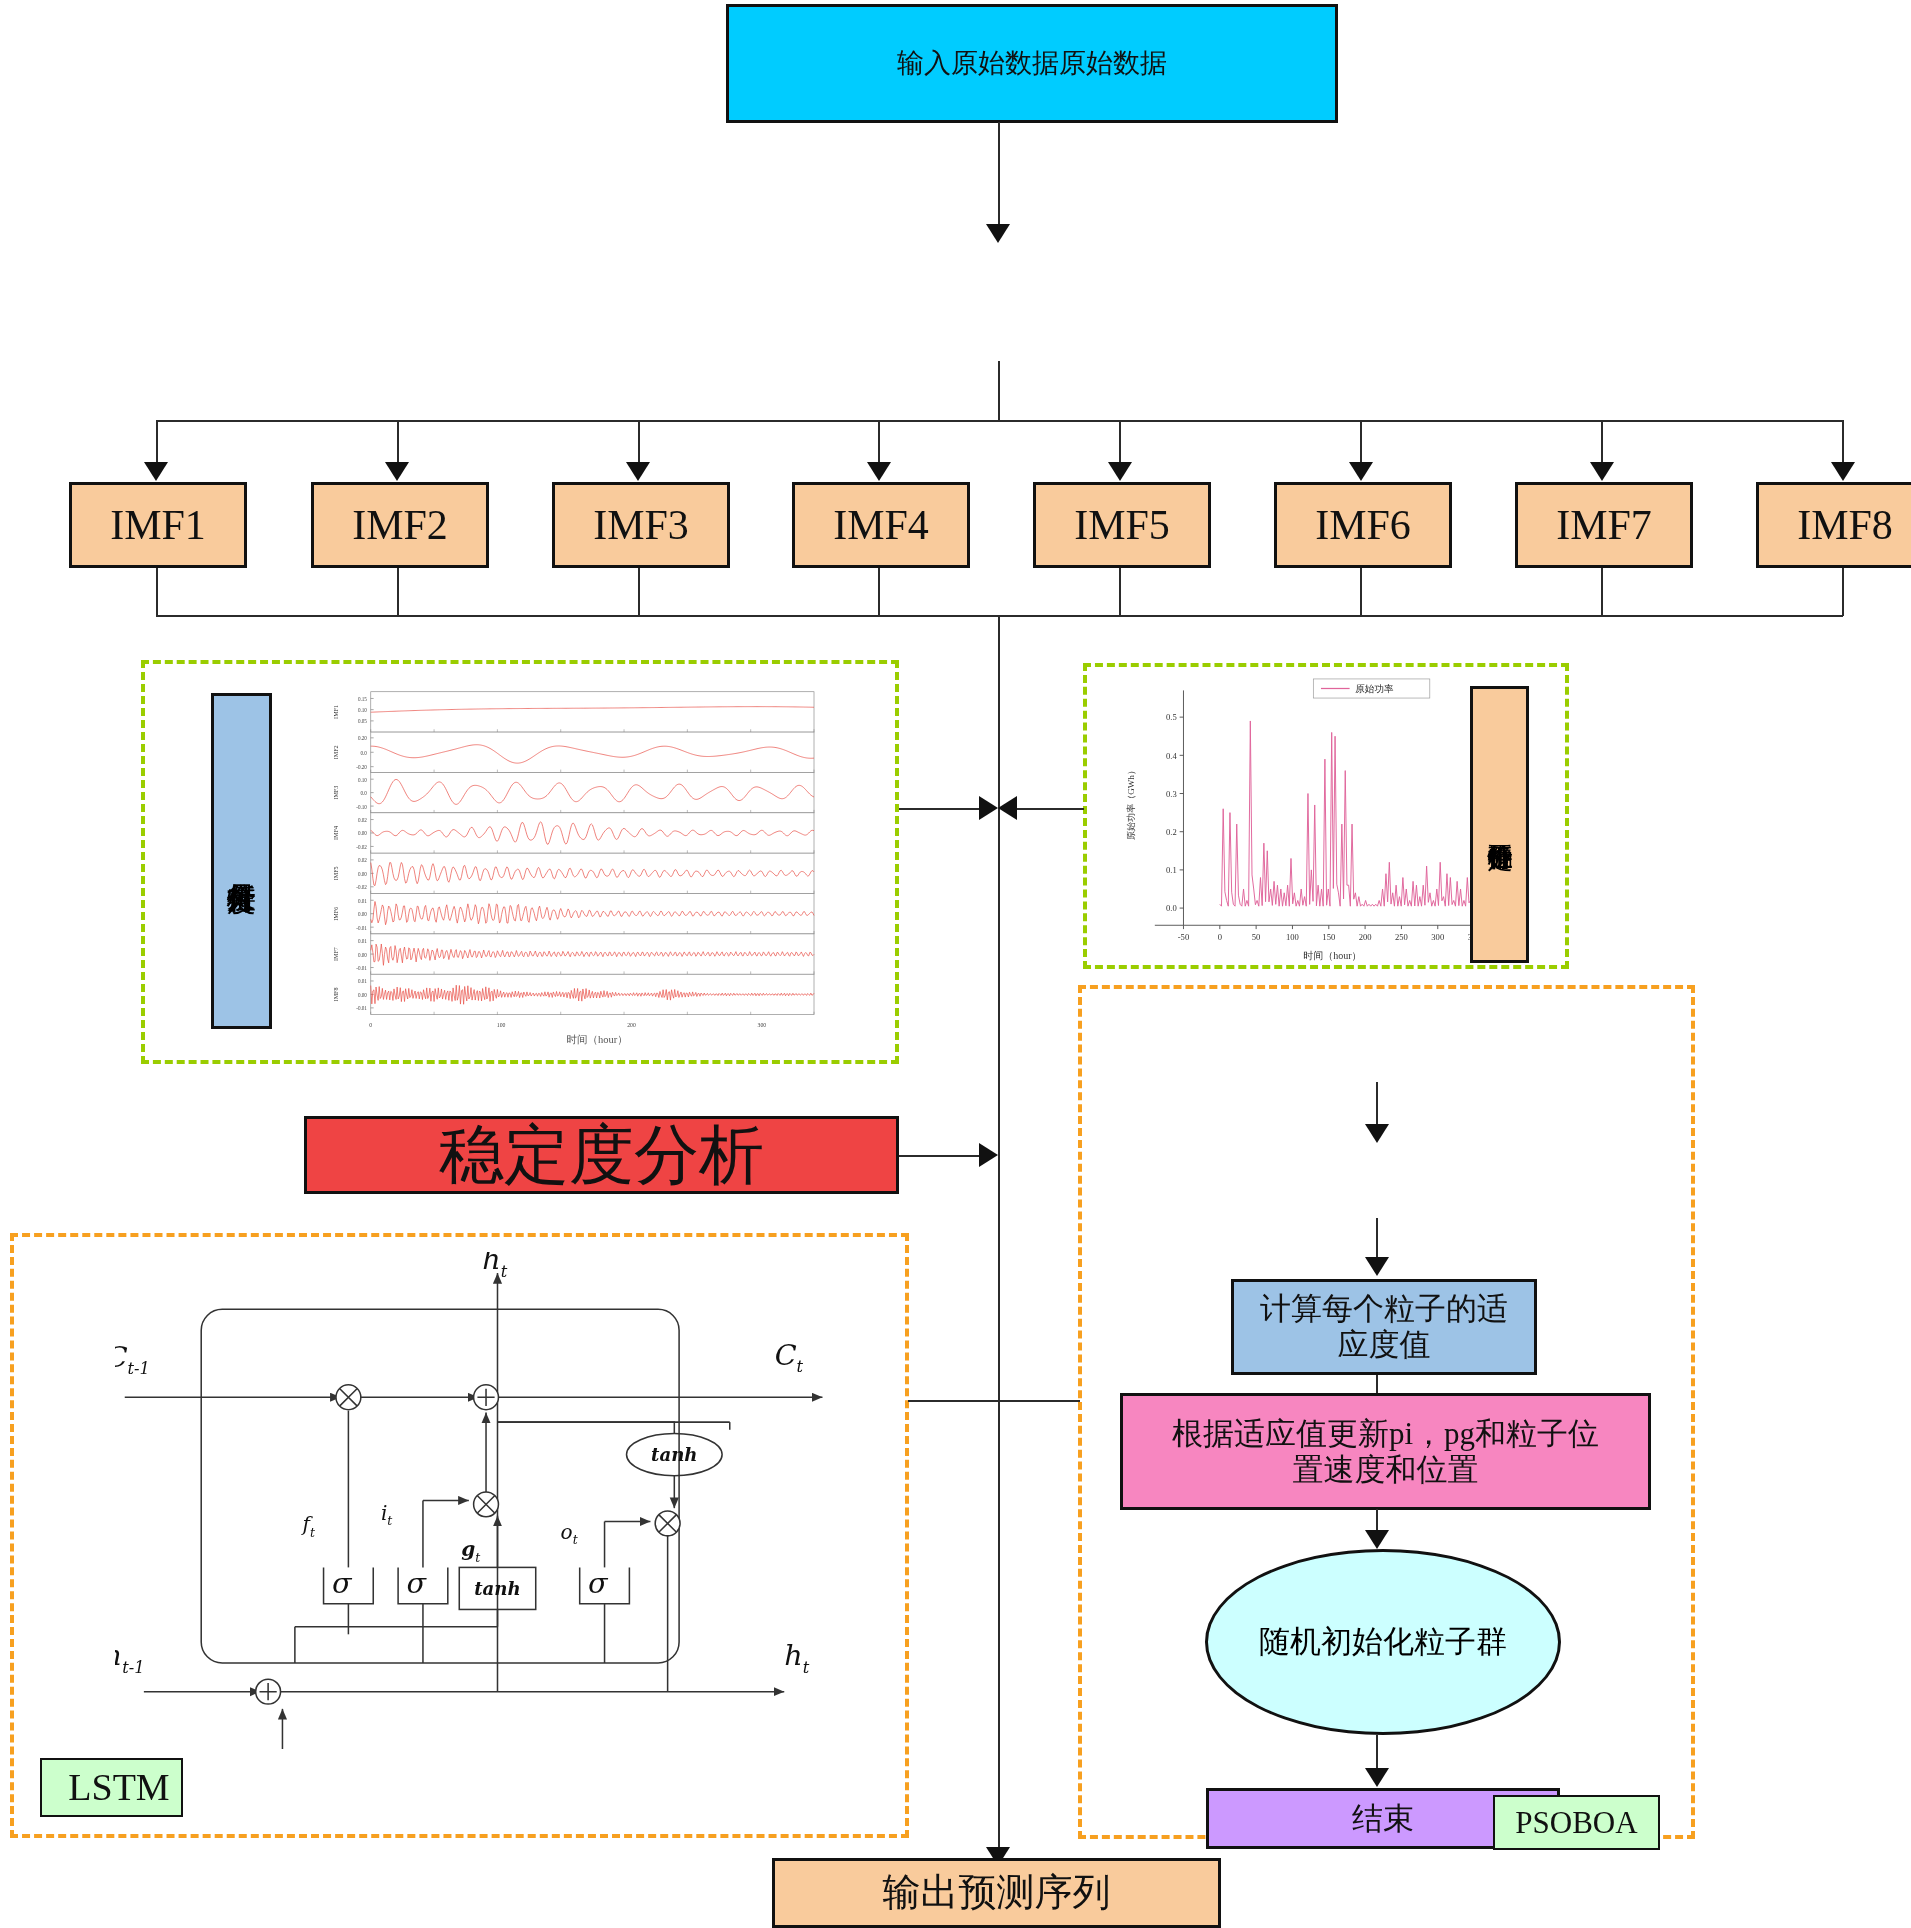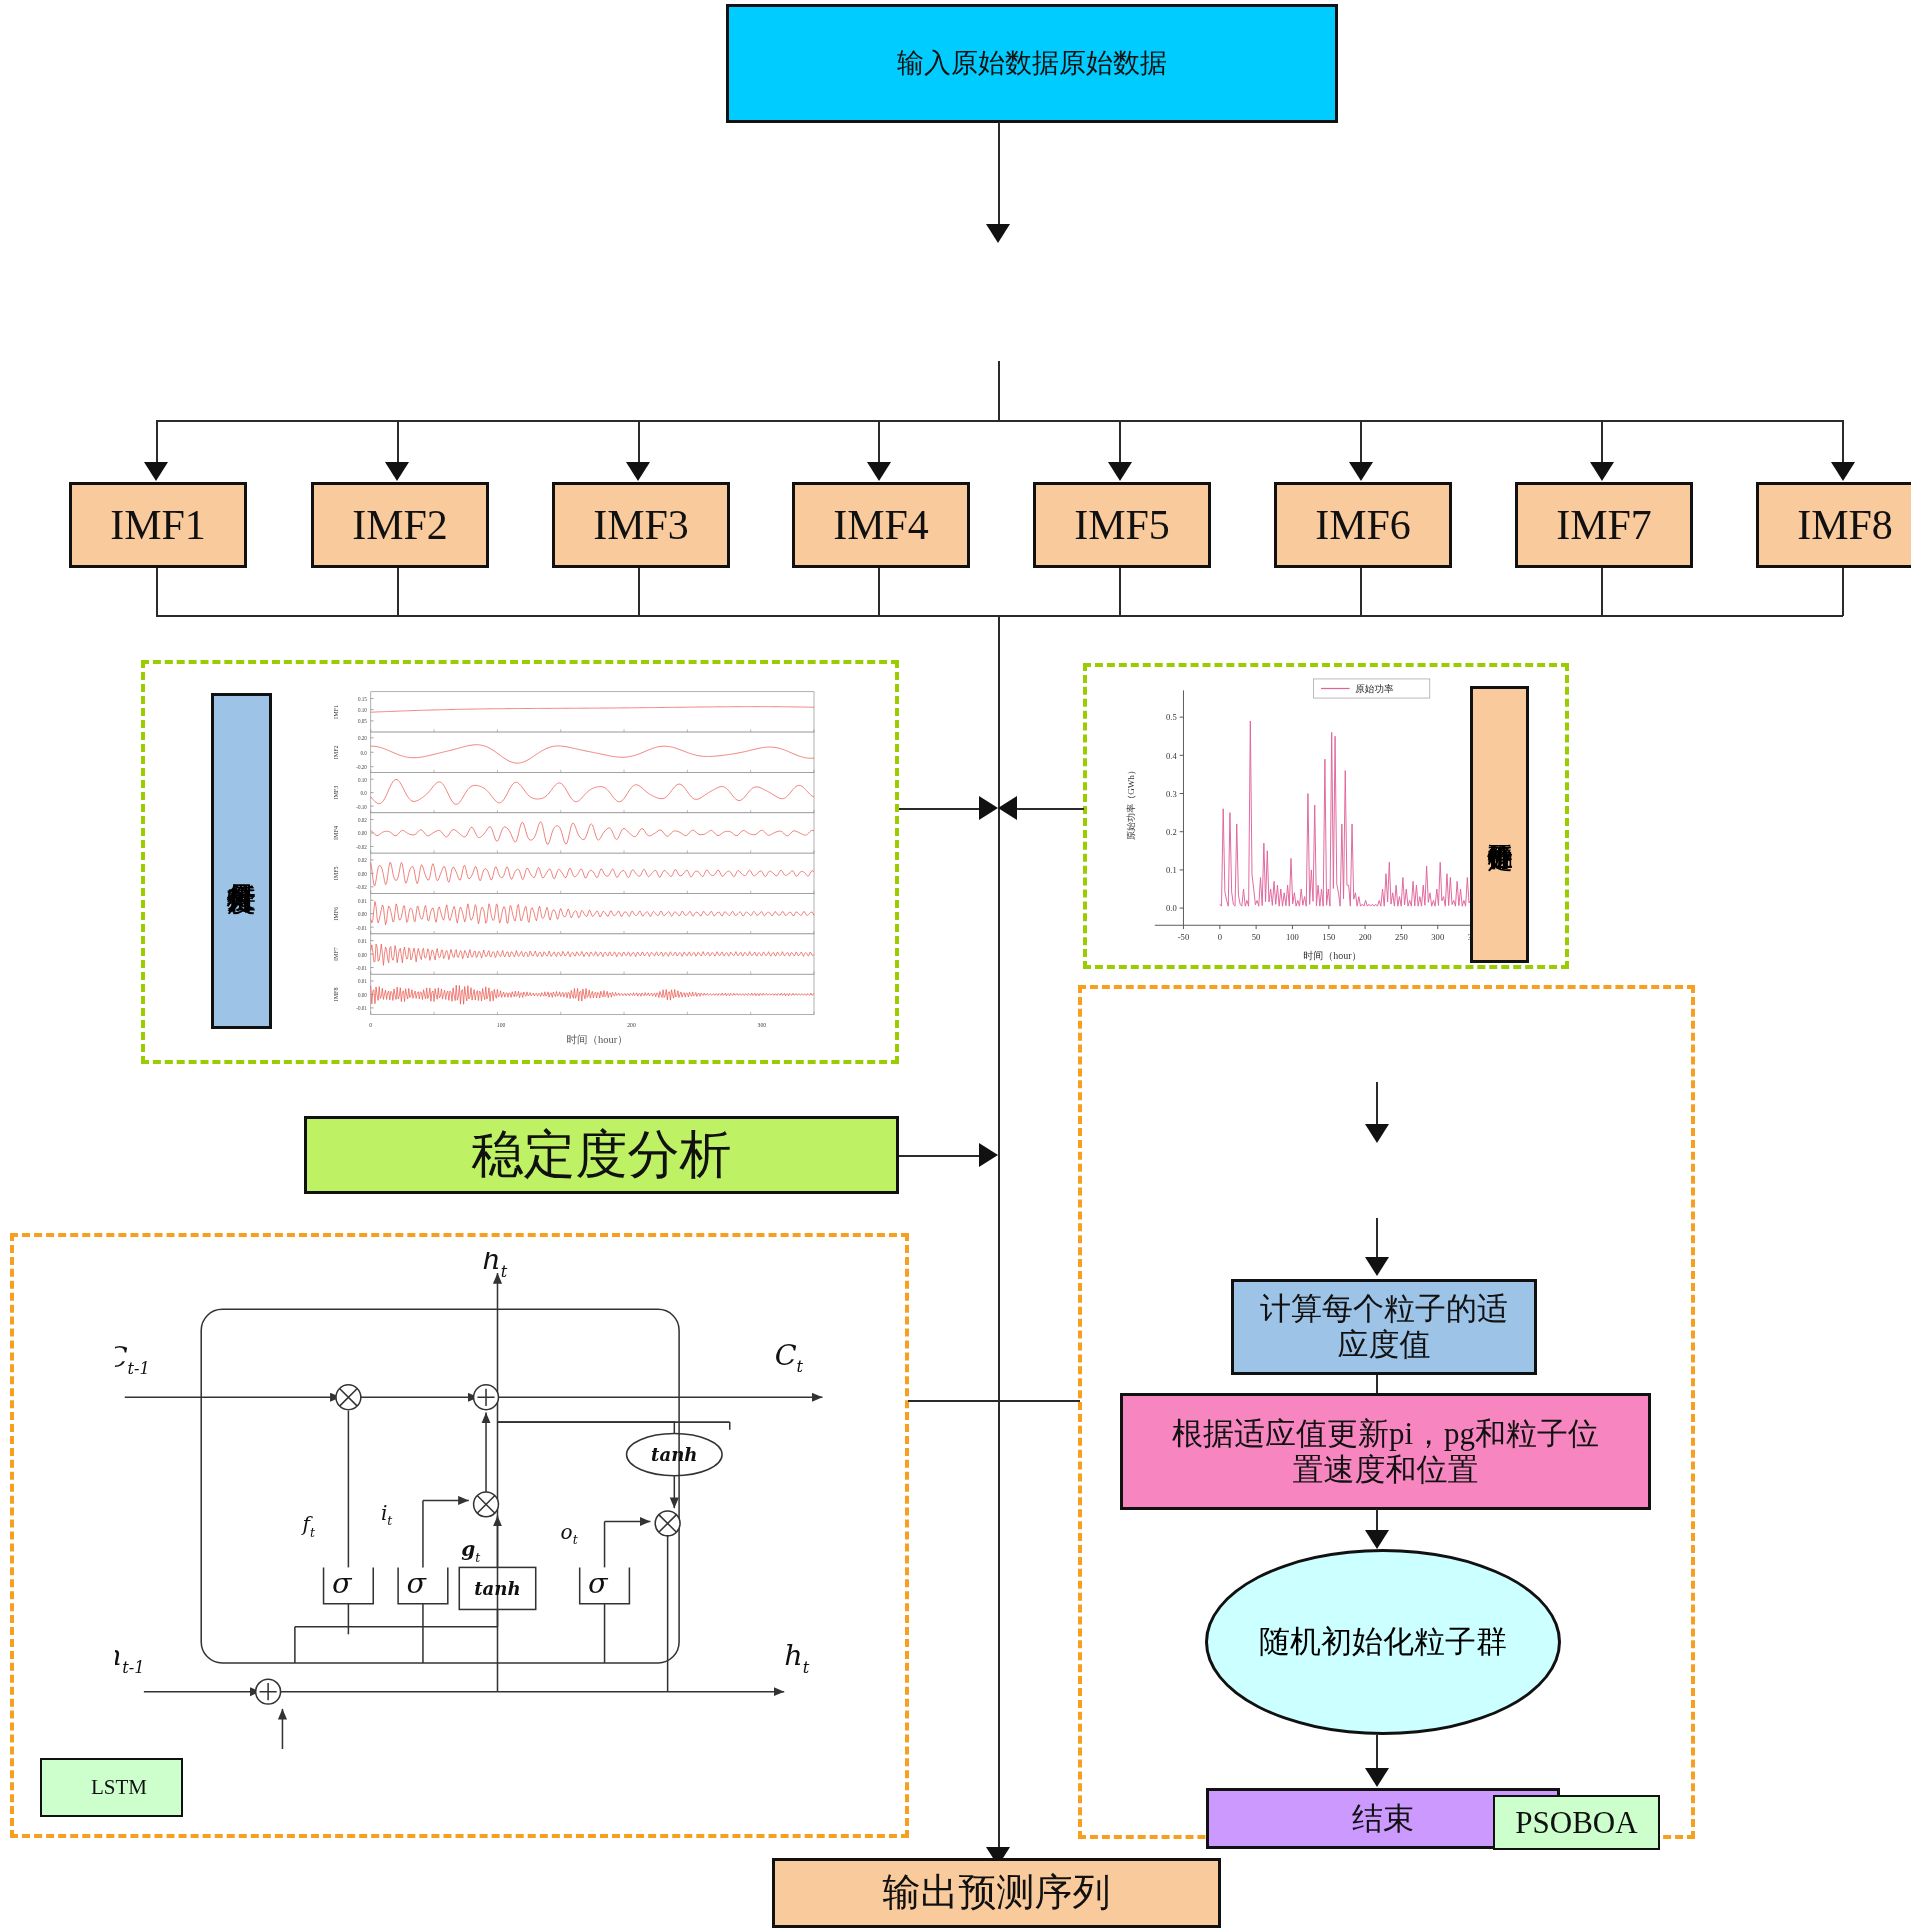--- a/index.html
+++ b/index.html
@@ -309,29 +309,29 @@
 
   <div class="vbox" style="left:1470px;top:686px;width:59px;height:277px;background:#F9CB9C;font-size:25px;">
     <span>不确定性特征分析</span>
   </div>
 
   <div class="ln lnh" style="left:899px;top:808px;width:88px;"></div>
   <div class="arrow-r" style="left:979px;top:796px;"></div>
   <div class="ln lnh" style="left:1009px;top:808px;width:75px;"></div>
   <div class="arrow-l" style="left:998px;top:796px;"></div>
 
-  <div class="box" style="left:304px;top:1116px;width:595px;height:78px;background:#bef264;font-size:52px;">
+  <div class="box" style="left:304px;top:1116px;width:595px;height:78px;background:#ef4444;font-size:65px;">
     <span>稳定度分析</span>
   </div>
   <div class="ln lnh" style="left:899px;top:1155px;width:89px;"></div>
   <div class="arrow-r" style="left:979px;top:1143px;"></div>
 
   <div class="dash-orange" style="left:9.6px;top:1233px;width:899px;height:605px;"></div>
 
-  <div class="box thin" style="left:40px;top:1758px;width:143px;height:59px;background:#CCFFCC;font-size:21px;padding-left:15px;">
+  <div class="box thin" style="left:40px;top:1758px;width:143px;height:59px;background:#CCFFCC;font-size:38px;padding-left:15px;">
     <span>LSTM</span>
   </div>
 
   <div style="position:absolute;left:115px;top:1252px;width:765px;height:497px;">
     <svg width="765" height="497" viewBox="0 0 800 520">
       <defs>
         <marker id="ah" markerWidth="9" markerHeight="9" refX="7" refY="3" orient="auto">
           <path d="M0,0 L7,3 L0,6 z" fill="#333"></path>
         </marker>
       </defs>

